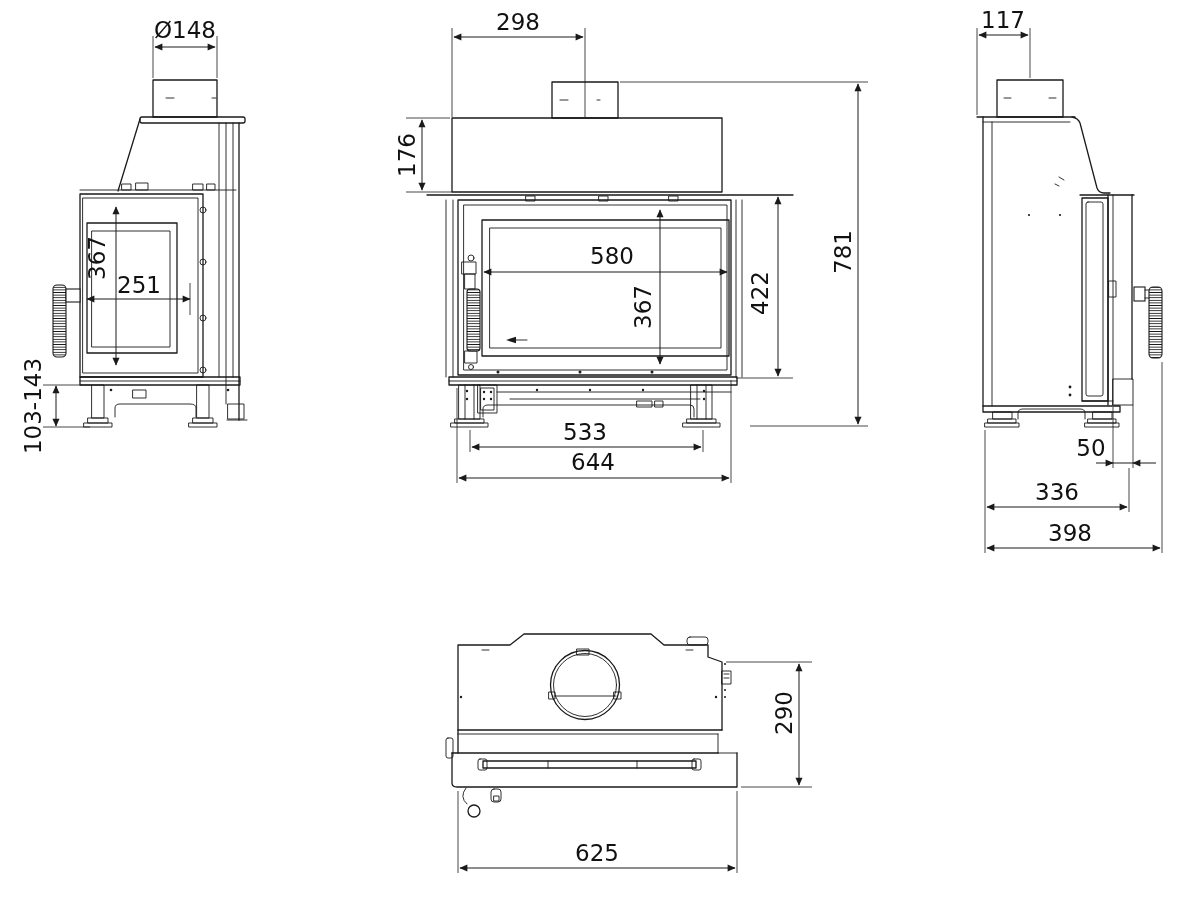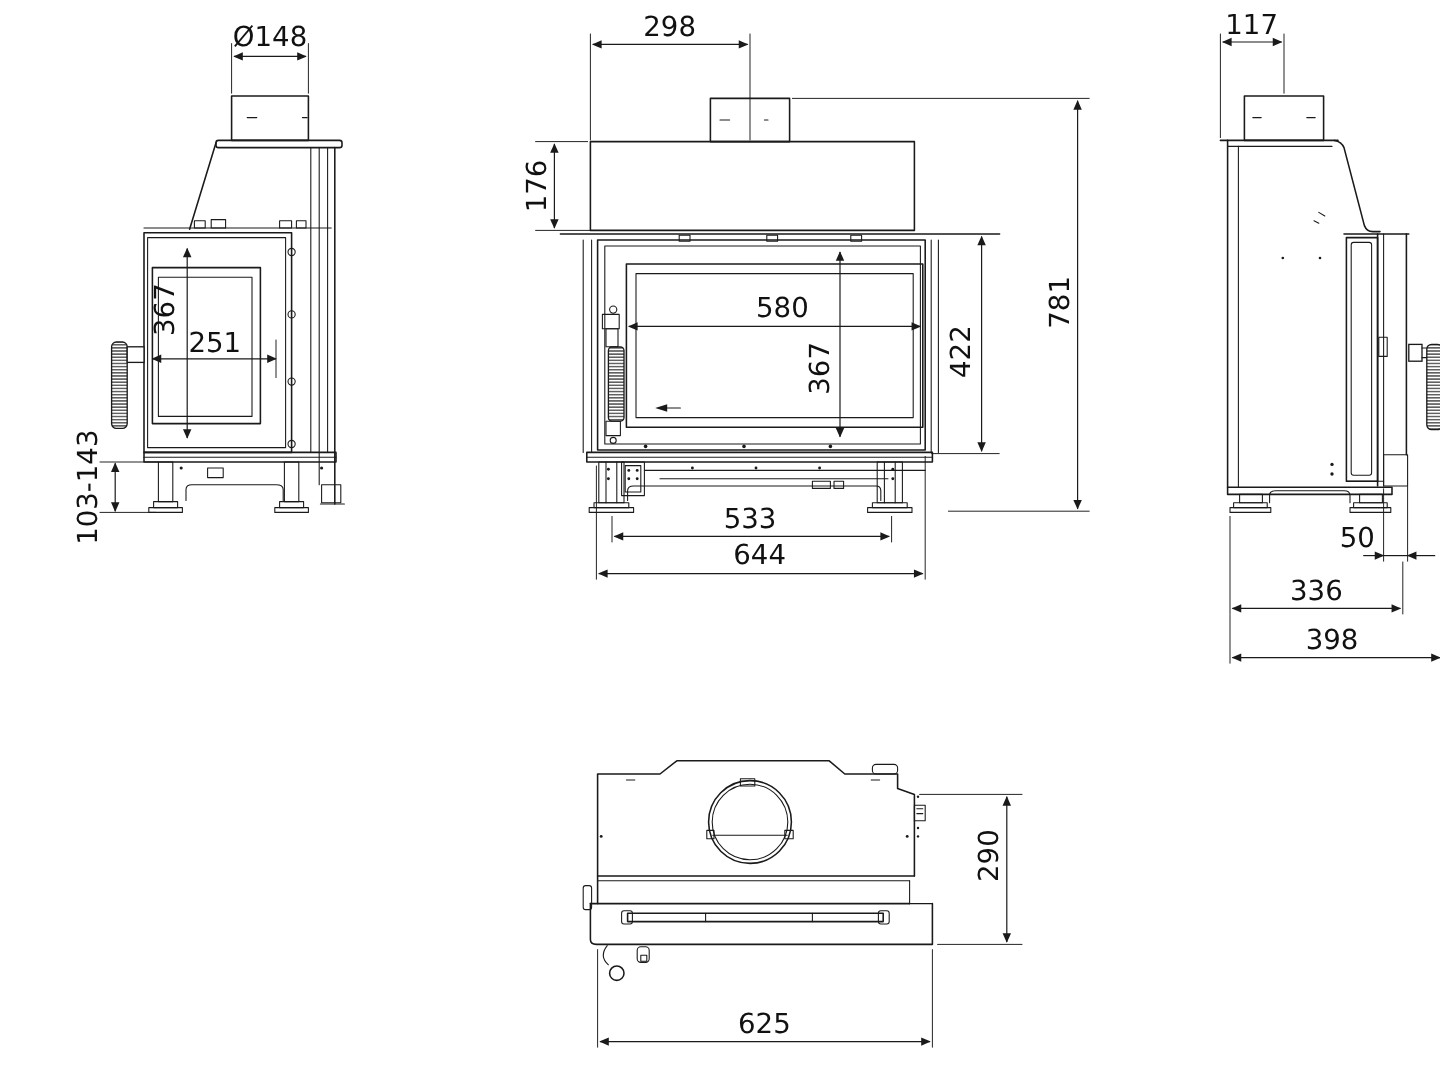--- a/index.html
+++ b/index.html
@@ -1,16 +1,16 @@
 <!DOCTYPE html>
 <html><head>
 <meta charset="utf-8">
 <style>
   html,body{margin:0;padding:0;background:#fff;}
-  .page{width:1008px;height:898px;background:#fff;position:relative;padding-left:40px;}
+  .page{width:1008px;height:898px;background:#fff;position:relative;}
   svg{display:block;}
   .s{fill:none;stroke:#1a1a1a;stroke-width:1.3;stroke-linejoin:round;stroke-linecap:round}
   .t{fill:none;stroke:#1a1a1a;stroke-width:0.9;stroke-linejoin:round;stroke-linecap:round}
   .d{fill:none;stroke:#1a1a1a;stroke-width:1}
   .x{fill:none;stroke:#1a1a1a;stroke-width:0.8}
   .f{fill:#1a1a1a;stroke:none}
   .w{fill:#fff;stroke:#1a1a1a;stroke-width:1.1}
   text{font-family:"DejaVu Sans","Liberation Sans",sans-serif;font-size:23px;fill:#111}
 </style>
 </head>

